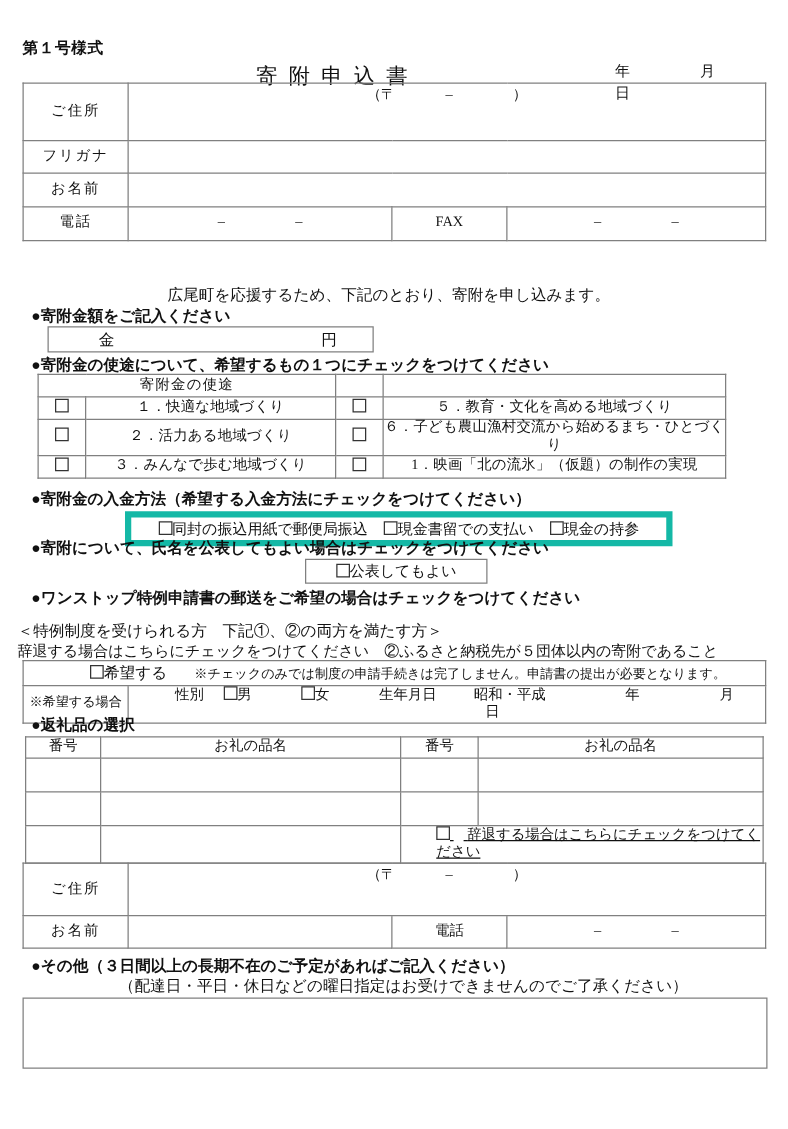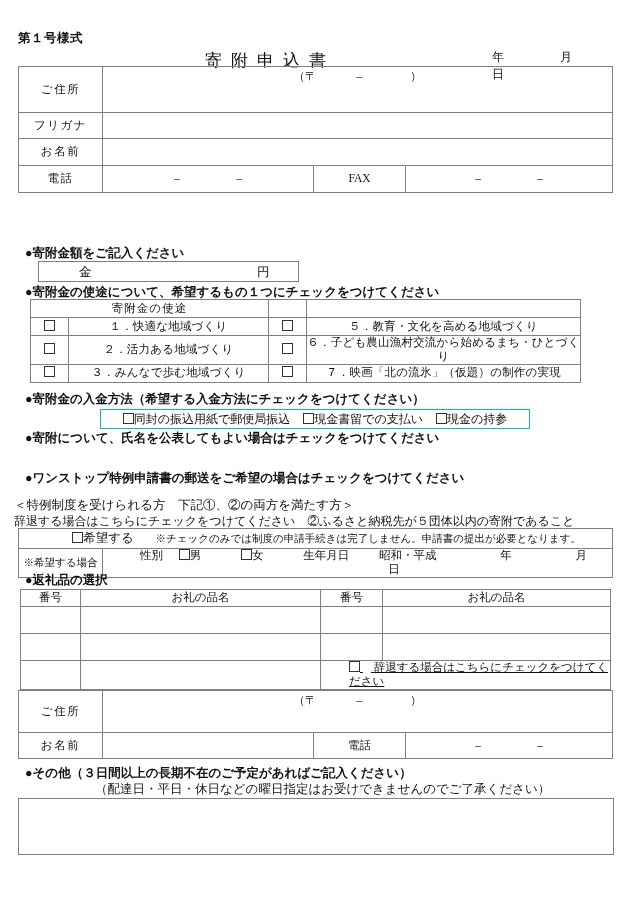--- a/index.html
+++ b/index.html
@@ -112,21 +112,21 @@
     border: 1px solid #333;
     vertical-align: -1px;
   }
   .usehead { font-size: 12.5px; letter-spacing: 1px; }
   .useitem { font-size: 10px; letter-spacing: 0.2px; }
 
   
   #payment-box {
     left: 100px; top: 409px;
     width: 428px; height: 18px;
-    border: 1px solid #14b8a6;
+    border: 5px solid #14b8a6;
     text-align: center;
     font-size: 12px;
     line-height: 18px;
   }
   #payment-box .seg { margin: 0 5px; }
   #publish-box {
     left: 244px; top: 447px;
     width: 144px; height: 18px;
     border: 1px solid #808080;
     text-align: center;
@@ -201,20 +201,21 @@
           <span class="d1">–</span><span class="d2">–</span>
         </td>
         <td>FAX</td>
         <td class="dash-pair">
           <span class="d1">–</span><span class="d2">–</span>
         </td>
       </tr>
     </tbody>
   </table>
 
+  <div class="abs" id="lead-sentence">広尾町を応援するため、下記のとおり、寄附を申し込みます。</div>
 
   <div class="abs bullet" style="top:245px">●寄附金額をご記入ください</div>
   <div class="abs" id="amount-box">
     <span class="yen-kin">金</span>
     <span class="yen-en">円</span>
   </div>
 
   <div class="abs bullet" style="top:284px">●寄附金の使途について、希望するもの１つにチェックをつけてください</div>
   <table class="grid" id="usage-table">
     <colgroup>
@@ -238,33 +239,36 @@
       <tr>
         <td><span class="cb"></span></td>
         <td class="left useitem">２．活力ある地域づくり</td>
         <td><span class="cb"></span></td>
         <td class="left useitem">６．子ども農山漁村交流から始めるまち・ひとづくり</td>
       </tr>
       <tr>
         <td><span class="cb"></span></td>
         <td class="left useitem">３．みんなで歩む地域づくり</td>
         <td><span class="cb"></span></td>
-        <td class="left useitem">７．映画「北の流氷」（仮題）の制作の実現</td>
+        <td class="left useitem">1．映画「北の流氷」（仮題）の制作の実現</td>
       </tr>
     </tbody>
   </table>
 
   <div class="abs bullet" style="top:391px">●寄附金の入金方法（希望する入金方法にチェックをつけてください）</div>
   <div class="abs" id="payment-box">
     <span class="seg nowrap"><span class="cb"></span><span>同封の振込用紙で郵便局振込</span></span>
     <span class="seg nowrap"><span class="cb"></span><span>現金書留での支払い</span></span>
     <span class="seg nowrap"><span class="cb"></span><span>現金の持参</span></span>
   </div>
 
   <div class="abs bullet" style="top:430px">●寄附について、氏名を公表してもよい場合はチェックをつけてください</div>
+  <div class="abs" id="publish-box">
+    <span class="cb"></span><span>公表してもよい</span>
+  </div>
 
   <div class="abs bullet" style="top:470px">●ワンストップ特例申請書の郵送をご希望の場合はチェックをつけてください</div>
   <div class="abs" id="onestop-cond-title">＜特例制度を受けられる方　下記①、②の両方を満たす方＞</div>
   <div class="abs" id="onestop-cond-1">辞退する場合はこちらにチェックをつけてください　②ふるさと納税先が５団体以内の寄附であること</div>
 
   <table class="grid" id="onestop-table">
     <colgroup>
         <col style="width:84px">
         <col style="width:510px">
       </colgroup>

